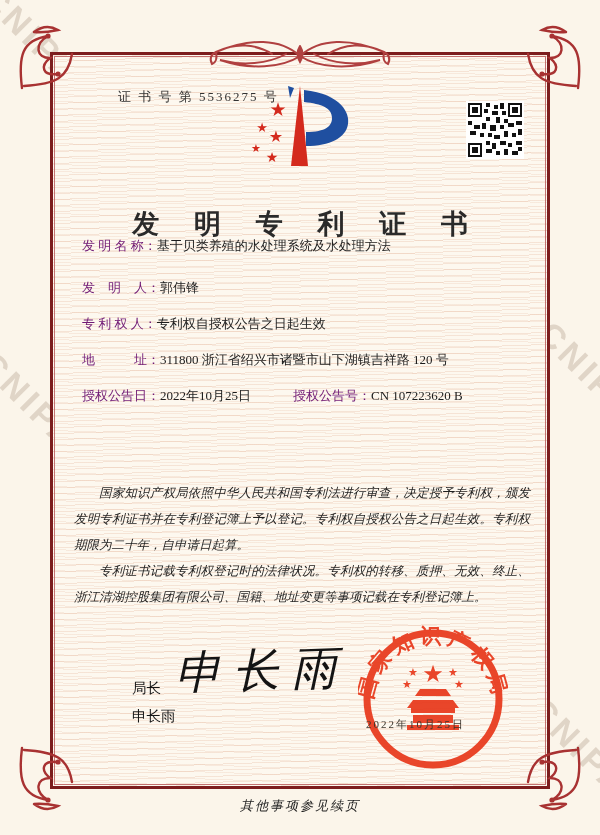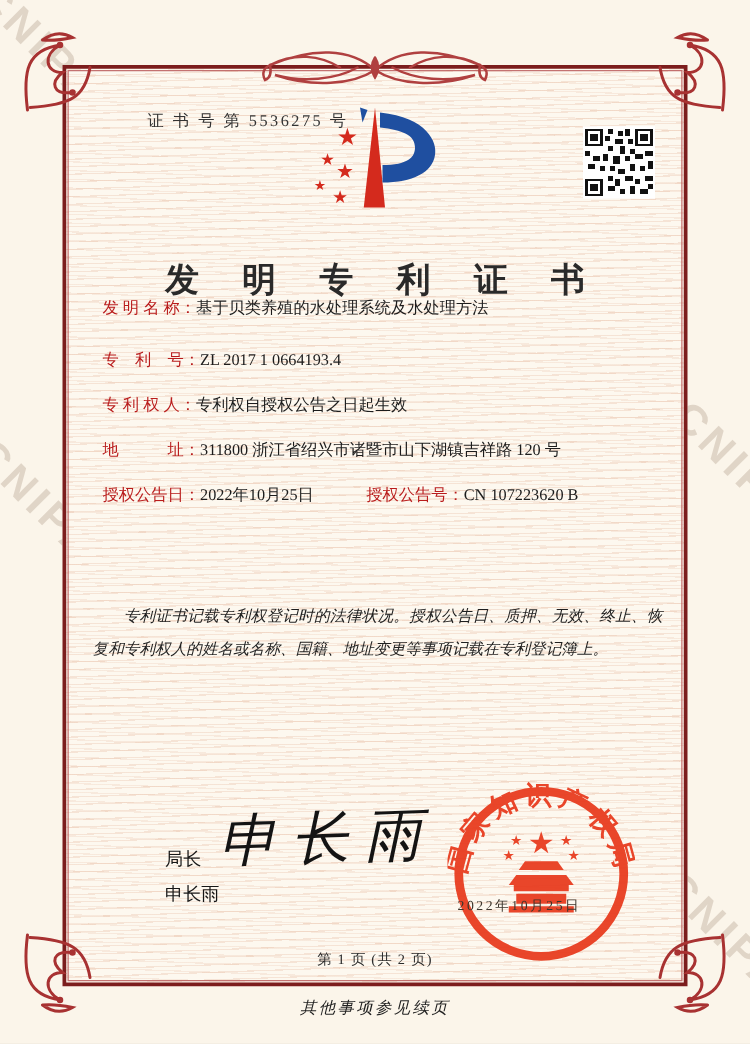--- a/index.html
+++ b/index.html
@@ -34,21 +34,21 @@
   .logo{position:absolute;left:238px;top:84px;z-index:5;}
   .title{
     position:absolute;left:0;top:170px;width:100%;text-align:center;z-index:5;
     font-size:27px;font-weight:700;letter-spacing:14px;color:#2a2a2a;text-indent:14px;margin-top:36px;
   }
   .qr{position:absolute;left:466px;top:101px;z-index:5;}
   
   .fields{position:absolute;left:82px;top:236px;width:448px;z-index:5;font-size:13px;}
   .frow{display:flex;align-items:baseline;line-height:20px;margin-bottom:16px;white-space:nowrap;}
   .frow.first{margin-bottom:22px;white-space:normal;}
-  .flabel{flex:0 0 auto;color:#b91c1c;}
+  .flabel{flex:0 0 auto;color:#701a75;}
   .fvalue{color:#1c1c1c;}
   .grant2{margin-left:42px;}
   
   .bodytext{
     position:absolute;left:74px;top:480px;width:456px;z-index:5;
     font-size:12.5px;line-height:26px;color:#1f1f1f;font-style:italic;
   }
   .bodytext p{margin:0;text-indent:2em;text-align:justify;}
   
   .officer{position:absolute;left:88px;top:674px;z-index:5;font-size:14.5px;line-height:28px;color:#161616;font-family:"Liberation Sans","DejaVu Sans",sans-serif;margin-left:44px;}
@@ -189,41 +189,42 @@
         <rect x="26" y="23" width="2" height="2"></rect>
     </g>
   </svg>
 
   <div class="fields">
     <div class="frow first">
       <span class="flabel">发 明 名 称：</span>
       <span class="fvalue">基于贝类养殖的水处理系统及水处理方法</span>
     </div>
     <div class="frow">
-      <span class="flabel">专　利　号：</span>
-      <span class="fvalue">ZL 2017 1 0664193.4</span>
+      <span class="flabel">发　明　人：</span>
+      <span class="fvalue">郭伟锋</span>
     </div>
     <div class="frow">
       <span class="flabel">专 利 权 人：</span>
       <span class="fvalue">专利权自授权公告之日起生效</span>
     </div>
     <div class="frow">
       <span class="flabel">地　　　址：</span>
       <span class="fvalue">311800 浙江省绍兴市诸暨市山下湖镇吉祥路 120 号</span>
     </div>
     <div class="frow">
       <span class="flabel">授权公告日：</span>
       <span class="fvalue">2022年10月25日</span>
       <span class="flabel grant2">授权公告号：</span>
       <span class="fvalue">CN 107223620 B</span>
     </div>
   </div>
 
   <div class="bodytext">
-    <p>专利证书记载专利权登记时的法律状况。授权公告日、质押、无效、终止、恢复和专利权人的姓名或名称、国籍、地址变更等事项记载在专利登记簿上。</p>
+    <p>国家知识产权局依照中华人民共和国专利法进行审查，决定授予专利权，颁发发明专利证书并在专利登记簿上予以登记。专利权自授权公告之日起生效。专利权期限为二十年，自申请日起算。</p>
+    <p>专利证书记载专利权登记时的法律状况。专利权的转移、质押、无效、终止、浙江清湖控股集团有限公司、国籍、地址变更等事项记载在专利登记簿上。</p>
   </div>
 
   <div class="officer">
     <div>局长</div>
     <div>申长雨</div>
   </div>
 
   <div class="autograph">申长雨</div>
 
   <svg class="seal" width="150" height="150" viewBox="0 0 150 150">
@@ -242,16 +243,15 @@
       <text x="101" y="64" font-size="11" text-anchor="middle">★</text>
       <polygon points="49,84 101,84 95,76 55,76"></polygon>
       <polygon points="57,72 93,72 88,65 62,65"></polygon>
       <rect x="53" y="84" width="44" height="5"></rect>
       <rect x="55" y="91" width="40" height="8"></rect>
       <rect x="49" y="101" width="52" height="5"></rect>
     </g>
   </svg>
   <div class="seal-date">2022年10月25日</div>
 
-  <div class="page-no">第 1 页 (共 2 页)</div>
   <div class="note">其他事项参见续页</div>
 
 </div>
 
 </body></html>

